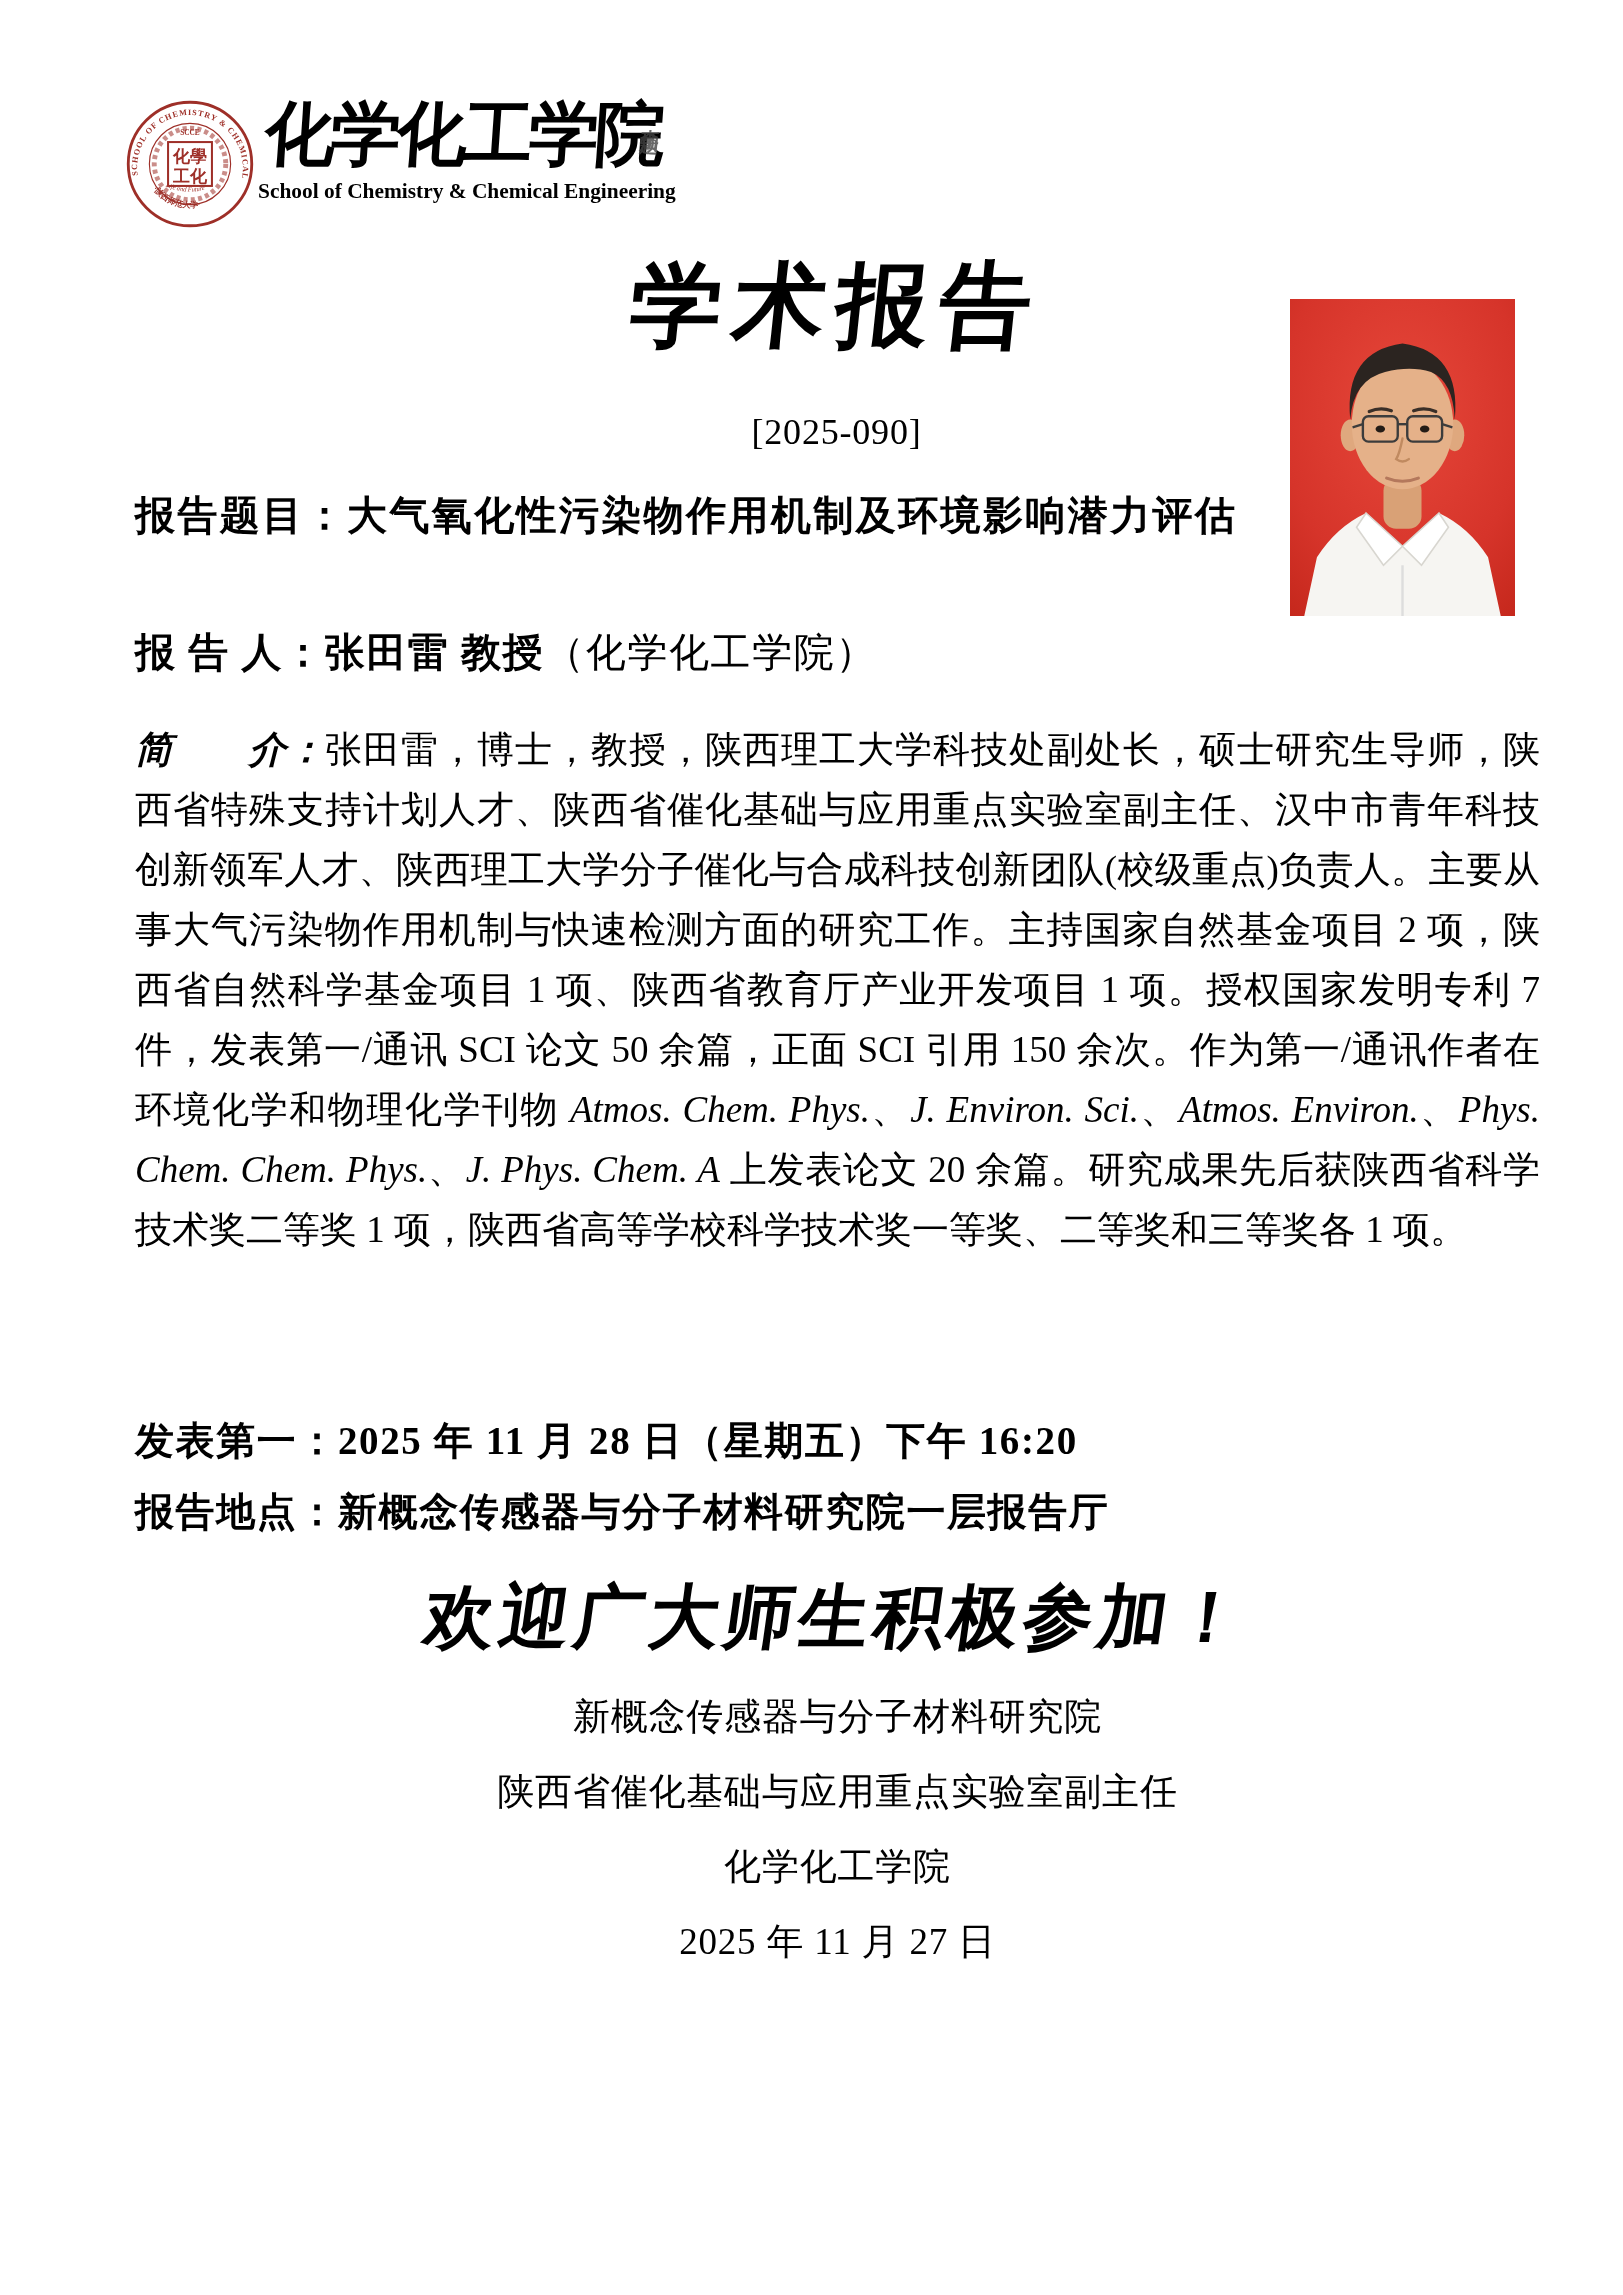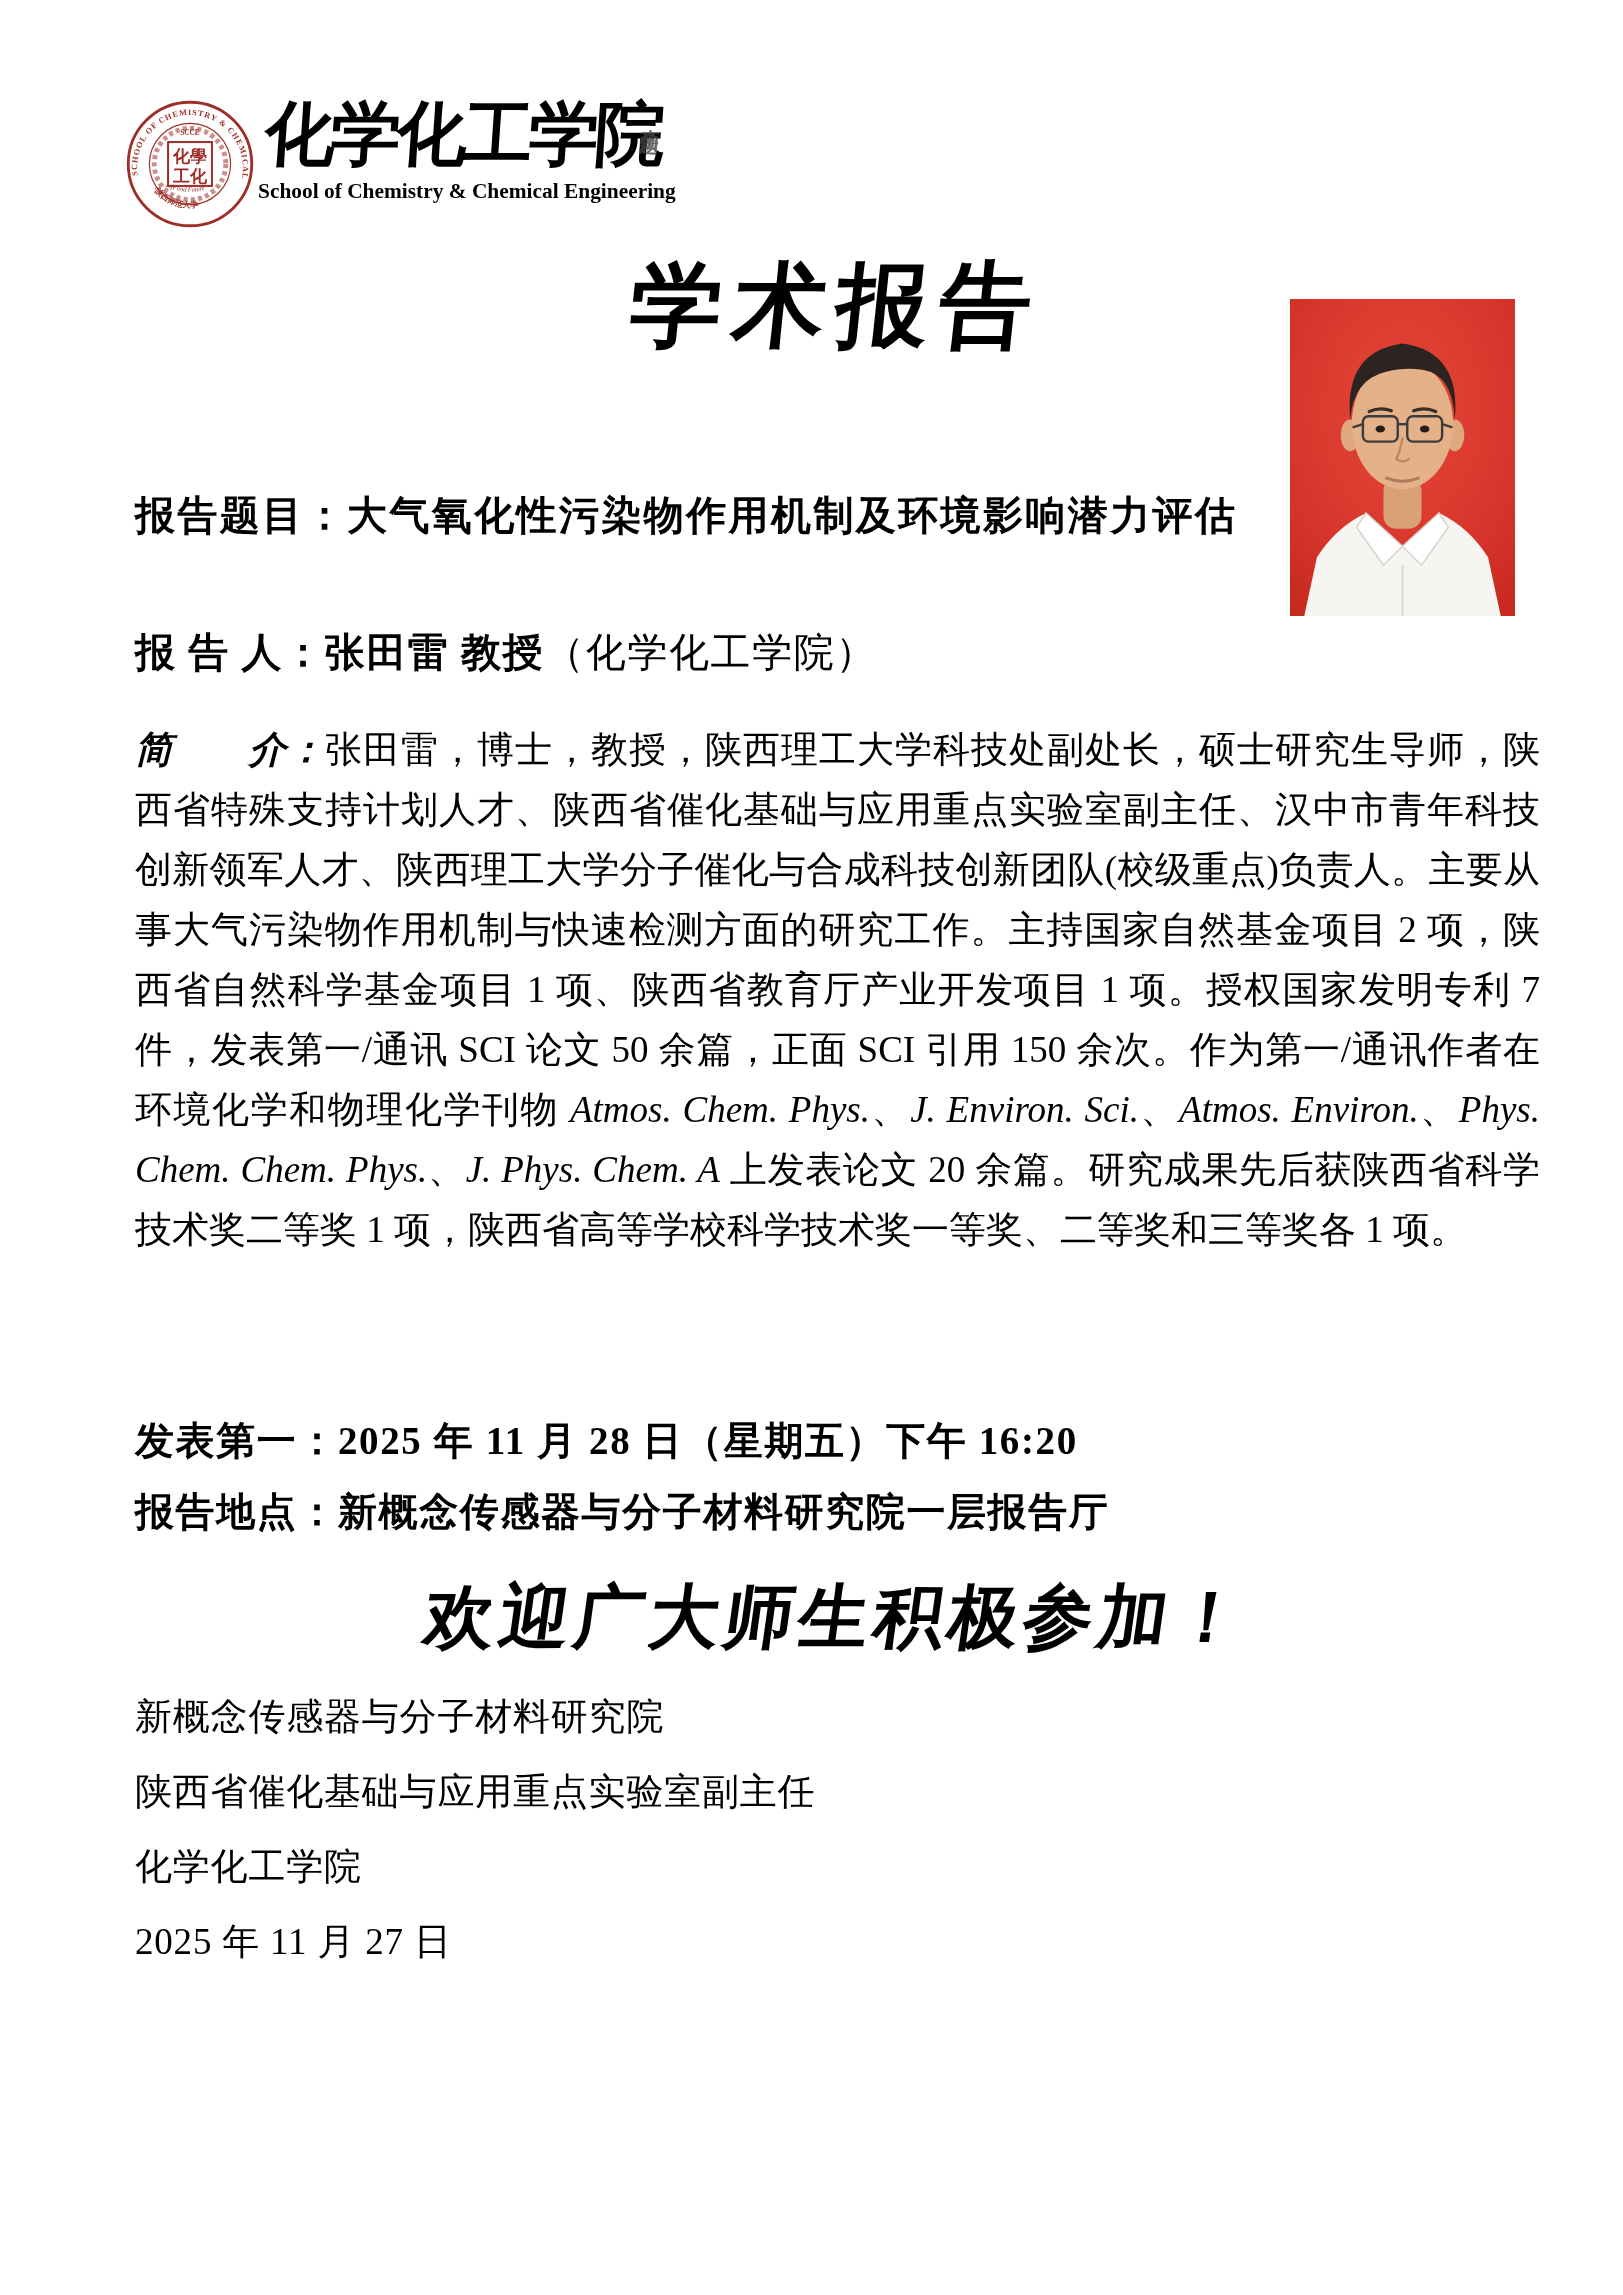--- a/index.html
+++ b/index.html
@@ -56,21 +56,21 @@
     position:absolute;left:135px;top:1405px;width:1403px;
     font-size:39px;line-height:71px;font-weight:700;letter-spacing:1.6px;
   }
   .welcome{
     position:absolute;left:135px;top:1571px;width:1403px;
     text-align:center;font-size:70px;font-weight:900;letter-spacing:4.8px;
     transform:skewX(-8deg);white-space:nowrap;
   }
   .footer{
     position:absolute;left:135px;top:1679px;width:1405px;
-    text-align:left;font-size:37px;line-height:75px;letter-spacing:0.8px;
+    text-align:center;font-size:37px;line-height:75px;letter-spacing:0.8px;
   }
 </style>
 </head>
 <body>
 
 <div class="page">
 
   <div class="header">
 
     <svg class="seal" viewBox="0 0 160 160">
@@ -98,20 +98,21 @@
         <textPath href="#arcBottom" startOffset="8">·陕西师范大学·</textPath>
       </text>
     </svg>
 
     <div class="college-zh">化学化工学院</div>
     <div class="college-en">School of Chemistry &amp; Chemical Engineering</div>
     <div class="inscriber">李灿题</div>
   </div>
 
   <div class="main-title">学术报告</div>
+  <div class="serial">[2025-090]</div>
 
   <div class="photo">
     <svg viewBox="0 0 284 400" preserveAspectRatio="none">
       <defs>
         <radialGradient id="redbg" cx="50%" cy="35%" r="90%">
           <stop offset="0%" stop-color="#e6473a"></stop>
           <stop offset="60%" stop-color="#d6342a"></stop>
           <stop offset="100%" stop-color="#c02418"></stop>
         </radialGradient>
       </defs>

